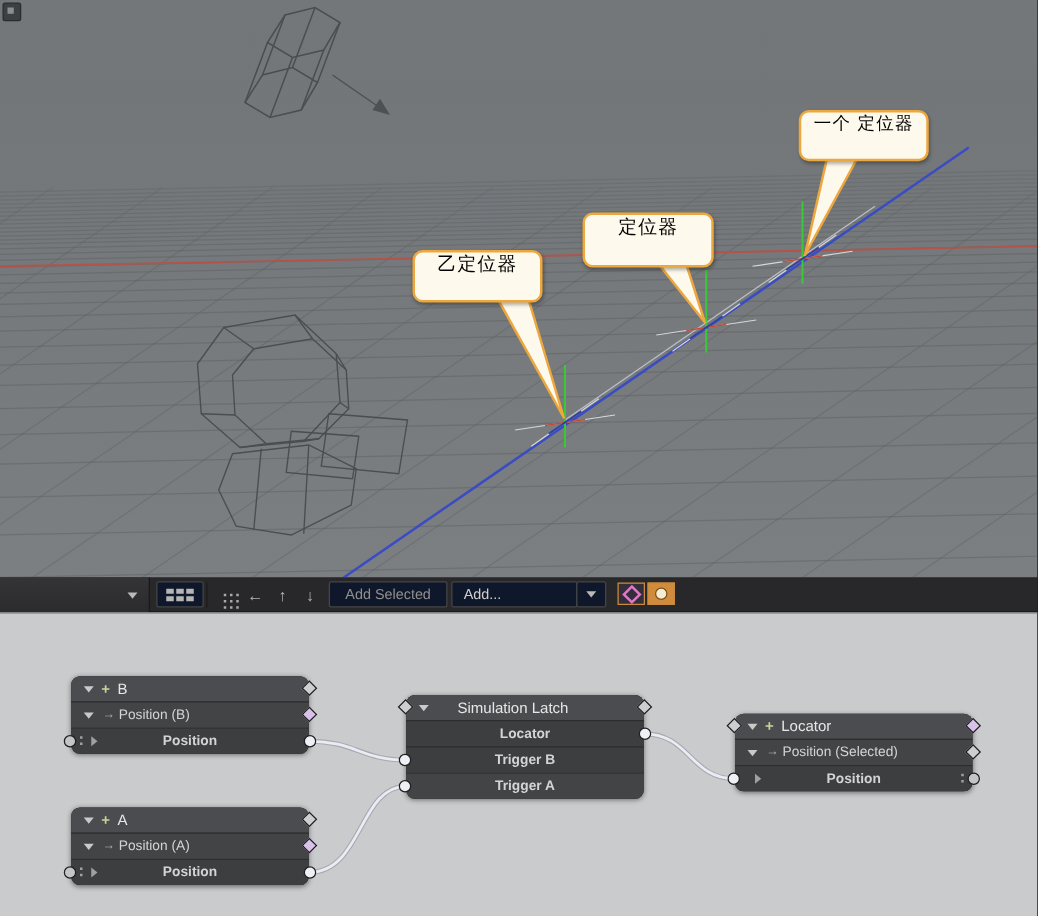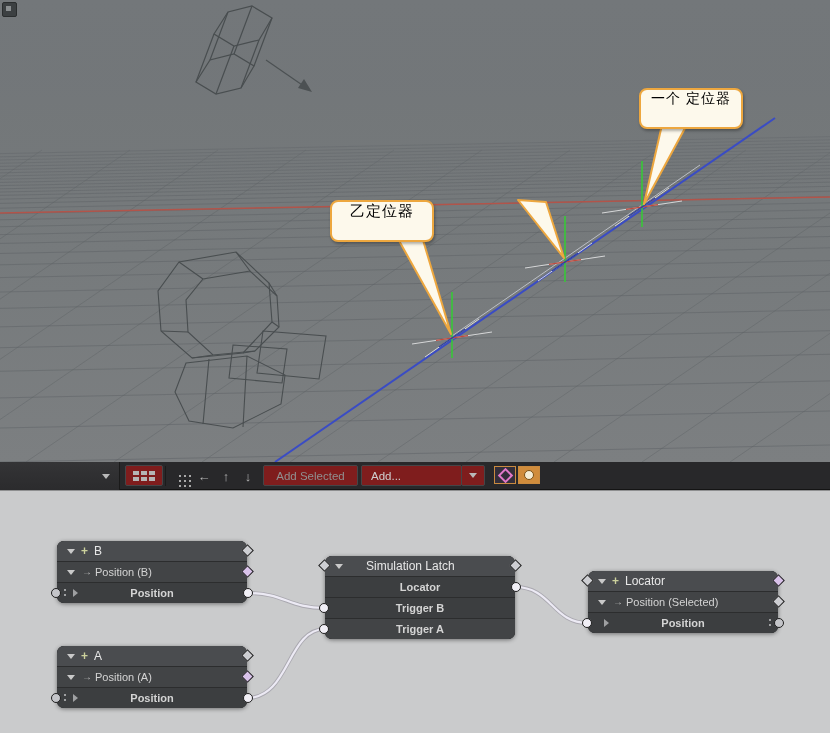--- a/index.html
+++ b/index.html
@@ -17,21 +17,21 @@
   #vp-mini i{display:block;width:5px;height:5px;margin:3px;background:#8a8e90;}
 
   
   #toolbar{position:absolute;left:0;top:462px;width:830px;height:28px;background:#28282a;
     border-bottom:1px solid #141414;box-sizing:border-box;}
   .tb-dd{position:absolute;left:0;top:0;width:120px;height:28px;background:linear-gradient(#343436,#2b2b2d);
     border-right:1px solid #1a1a1a;box-sizing:border-box;}
   .tri-dn{width:0;height:0;border-left:4px solid transparent;border-right:4px solid transparent;
     border-top:5px solid #b9b9b9;display:inline-block;}
   .tb-dd .tri-dn{position:absolute;right:9px;top:12px;}
-  .tb-btn{position:absolute;top:3px;height:21px;background:#7f1d1d;border:1px solid #454547;
+  .tb-btn{position:absolute;top:3px;height:21px;background:#0f172a;border:1px solid #454547;
     border-radius:2px;box-sizing:border-box;display:flex;align-items:center;justify-content:center;}
   .tb-ic{position:absolute;top:5px;height:18px;display:flex;align-items:center;justify-content:center;
     color:#b4b4b4;font-size:13px;font-weight:bold;}
   .cols-icon{display:grid;grid-template-columns:repeat(3,6px);grid-template-rows:repeat(2,4px);gap:2px;}
   .cols-icon i{background:#b5b5b5;display:block;}
   .dots-icon{width:2px;height:2px;background:#a8a8a8;
     box-shadow:5px 0 0 #a8a8a8,10px 0 0 #a8a8a8,0 5px 0 #a8a8a8,5px 5px 0 #a8a8a8,10px 5px 0 #a8a8a8,
     0 10px 0 #a8a8a8,5px 10px 0 #a8a8a8,10px 10px 0 #a8a8a8;}
   .tb-sep{position:absolute;left:165px;top:4px;width:1px;height:20px;background:#1b1b1b;}
   .tb-label{font-size:11.5px;}
@@ -180,20 +180,23 @@
       <g fill="#fdf9ec" stroke="#eda73f" stroke-width="2" stroke-linejoin="round">
         <polygon points="392,228 420,230 451,334"></polygon>
         <polygon points="518,200 546,202 564,258"></polygon>
         <polygon points="664,116 691,117 644,204"></polygon>
       </g>
     </svg>
 
     <div class="callout" style="left:330px;top:200px;width:100px;height:38px;">
       <span>乙定位器</span>
     </div>
+    <div class="callout" style="left:466px;top:170px;width:101px;height:40px;">
+      <span>定位器</span>
+    </div>
     <div class="callout" style="left:639px;top:88px;width:100px;height:37px;font-size:14px;">
       <span>一个 定位器</span>
     </div>
 
     <div id="vp-mini">
         <i></i>
       </div>
   </div>
 
   <div id="toolbar">

